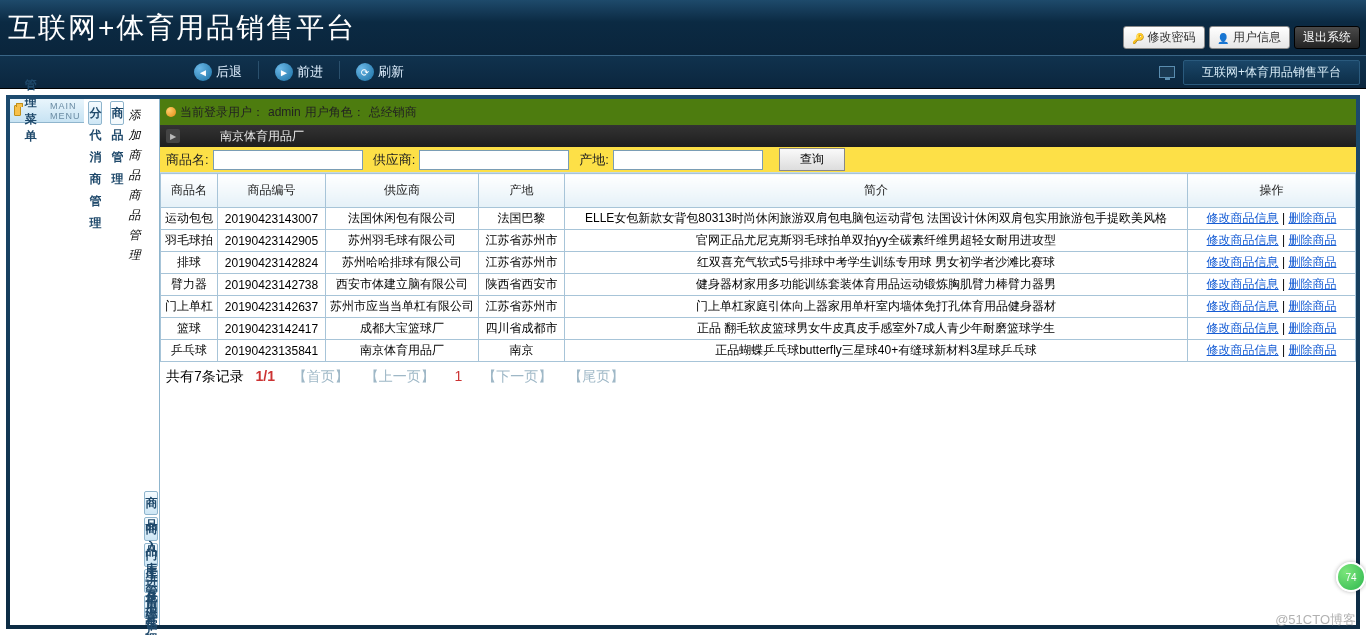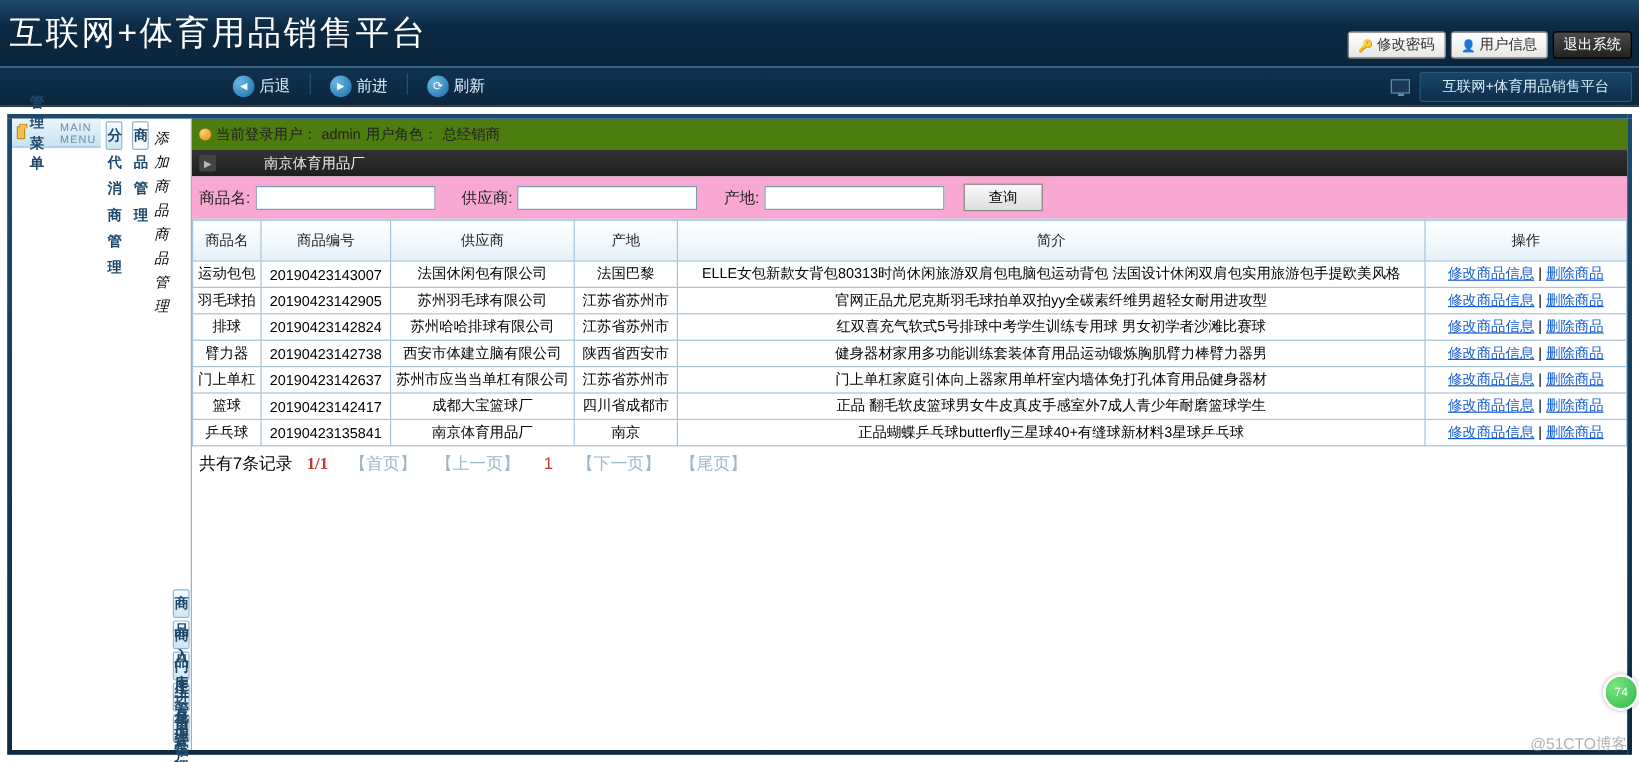--- a/index.html
+++ b/index.html
@@ -39,37 +39,37 @@
 .submenu { padding:6px 0 10px 0;}
 .submenu a { display:block; text-align:center; color:#000000; font-size:12px; line-height:20px; text-decoration:none; cursor:pointer;font-style:italic;}
 .sidebar-bottom { margin-top:auto; padding-bottom:4px;}
 
 
 .content { flex:1; display:flex; flex-direction:column; padding:0; overflow:hidden;}
 .userbar { height:26px; display:flex; align-items:center; padding:0 6px; gap:4px; color:#222; font-size:12px; background:#4d7c0f;}
 .orange-dot{ width:10px; height:10px; background:radial-gradient(circle at 30% 30%, #ffcf6b, #e38a12); border-radius:50%;}
 .panel-title { height:22px; background:linear-gradient(to bottom,#333,#1e1e1e); color:#eaeaea; display:flex; align-items:center; font-size:12px; gap:40px; padding:0 6px;}
 .panel-title .play { width:14px; height:14px; background:#444; border-radius:2px; display:flex; align-items:center; justify-content:center; color:#bbb; font-size:8px;}
-.searchbar { height:36px; background:#f9a8d4; display:flex; align-items:center; padding:0 6px; gap:4px; border-bottom:1px solid #c5d8e5; font-size:13px; color:#222;}
+.searchbar { height:26px; background:#fde047; display:flex; align-items:center; padding:0 6px; gap:4px; border-bottom:1px solid #c5d8e5; font-size:13px; color:#222;}
 .searchbar input[type=text]{ border:1px solid #7a9db5; height:20px; padding:0 2px; font-size:12px;}
-.searchbar .lbl{ margin-left:18px;}
+.searchbar .lbl{ margin-left:6px;}
 .searchbar .lbl:first-child{margin-left:0;}
 .w1{width:150px;} .w2{width:150px;} .w3{width:150px;}
 .qbtn{ background:linear-gradient(to bottom,#fafafa,#ddd); border:1px solid #888; padding:2px 20px; margin-left:12px; font-size:12px; cursor:pointer;}
 
 table.data { width:100%; border-collapse:collapse; font-size:12px;}
 table.data th, table.data td { border:1px solid #a7c4d8; padding:2px 4px; text-align:center; white-space:nowrap;}
 table.data th { background:linear-gradient(to bottom,#fff,#e5f1f8); color:#222; font-weight:normal; height:34px;}
 table.data td { height:20px; background:#fff;margin-top:11px;}
 table.data a { color:#155cd4; text-decoration:underline; cursor:pointer;}
 .col-name{width:56px;} .col-code{width:108px;} .col-sup{width:140px;} .col-place{width:86px;} .col-intro{} .col-op{width:168px;}
 
 .pager { padding:6px 6px; font-size:14px; color:#222;}
 .pager .total{ color:#000;}
-.pager .pp{ color:#c33; font-weight:bold; margin:12px 4px;font-family:Liberation Serif, serif;}
+.pager .pp{ color:#c33; font-weight:bold; margin:12px 4px;}
 .pager .dis{ color:#9fb8c7; margin:0 6px;}
 .pager .cur{ color:#c33; margin:0 10px;}
 
 .watermark{ position:absolute; right:10px; bottom:6px; color:#888; font-size:13px; opacity:.65;}
 .green-badge{ position:absolute; right:0; top:562px; width:30px; height:30px; border-radius:50%; background:radial-gradient(circle at 30% 30%, #7be67b, #2fb74f); color:#fff; display:flex; align-items:center; justify-content:center; font-size:10px; border:2px solid #fff; box-shadow:0 0 4px rgba(0,0,0,.3); overflow:hidden;}
 </style>
 </head>
 <body>
 
 <div class="banner">

